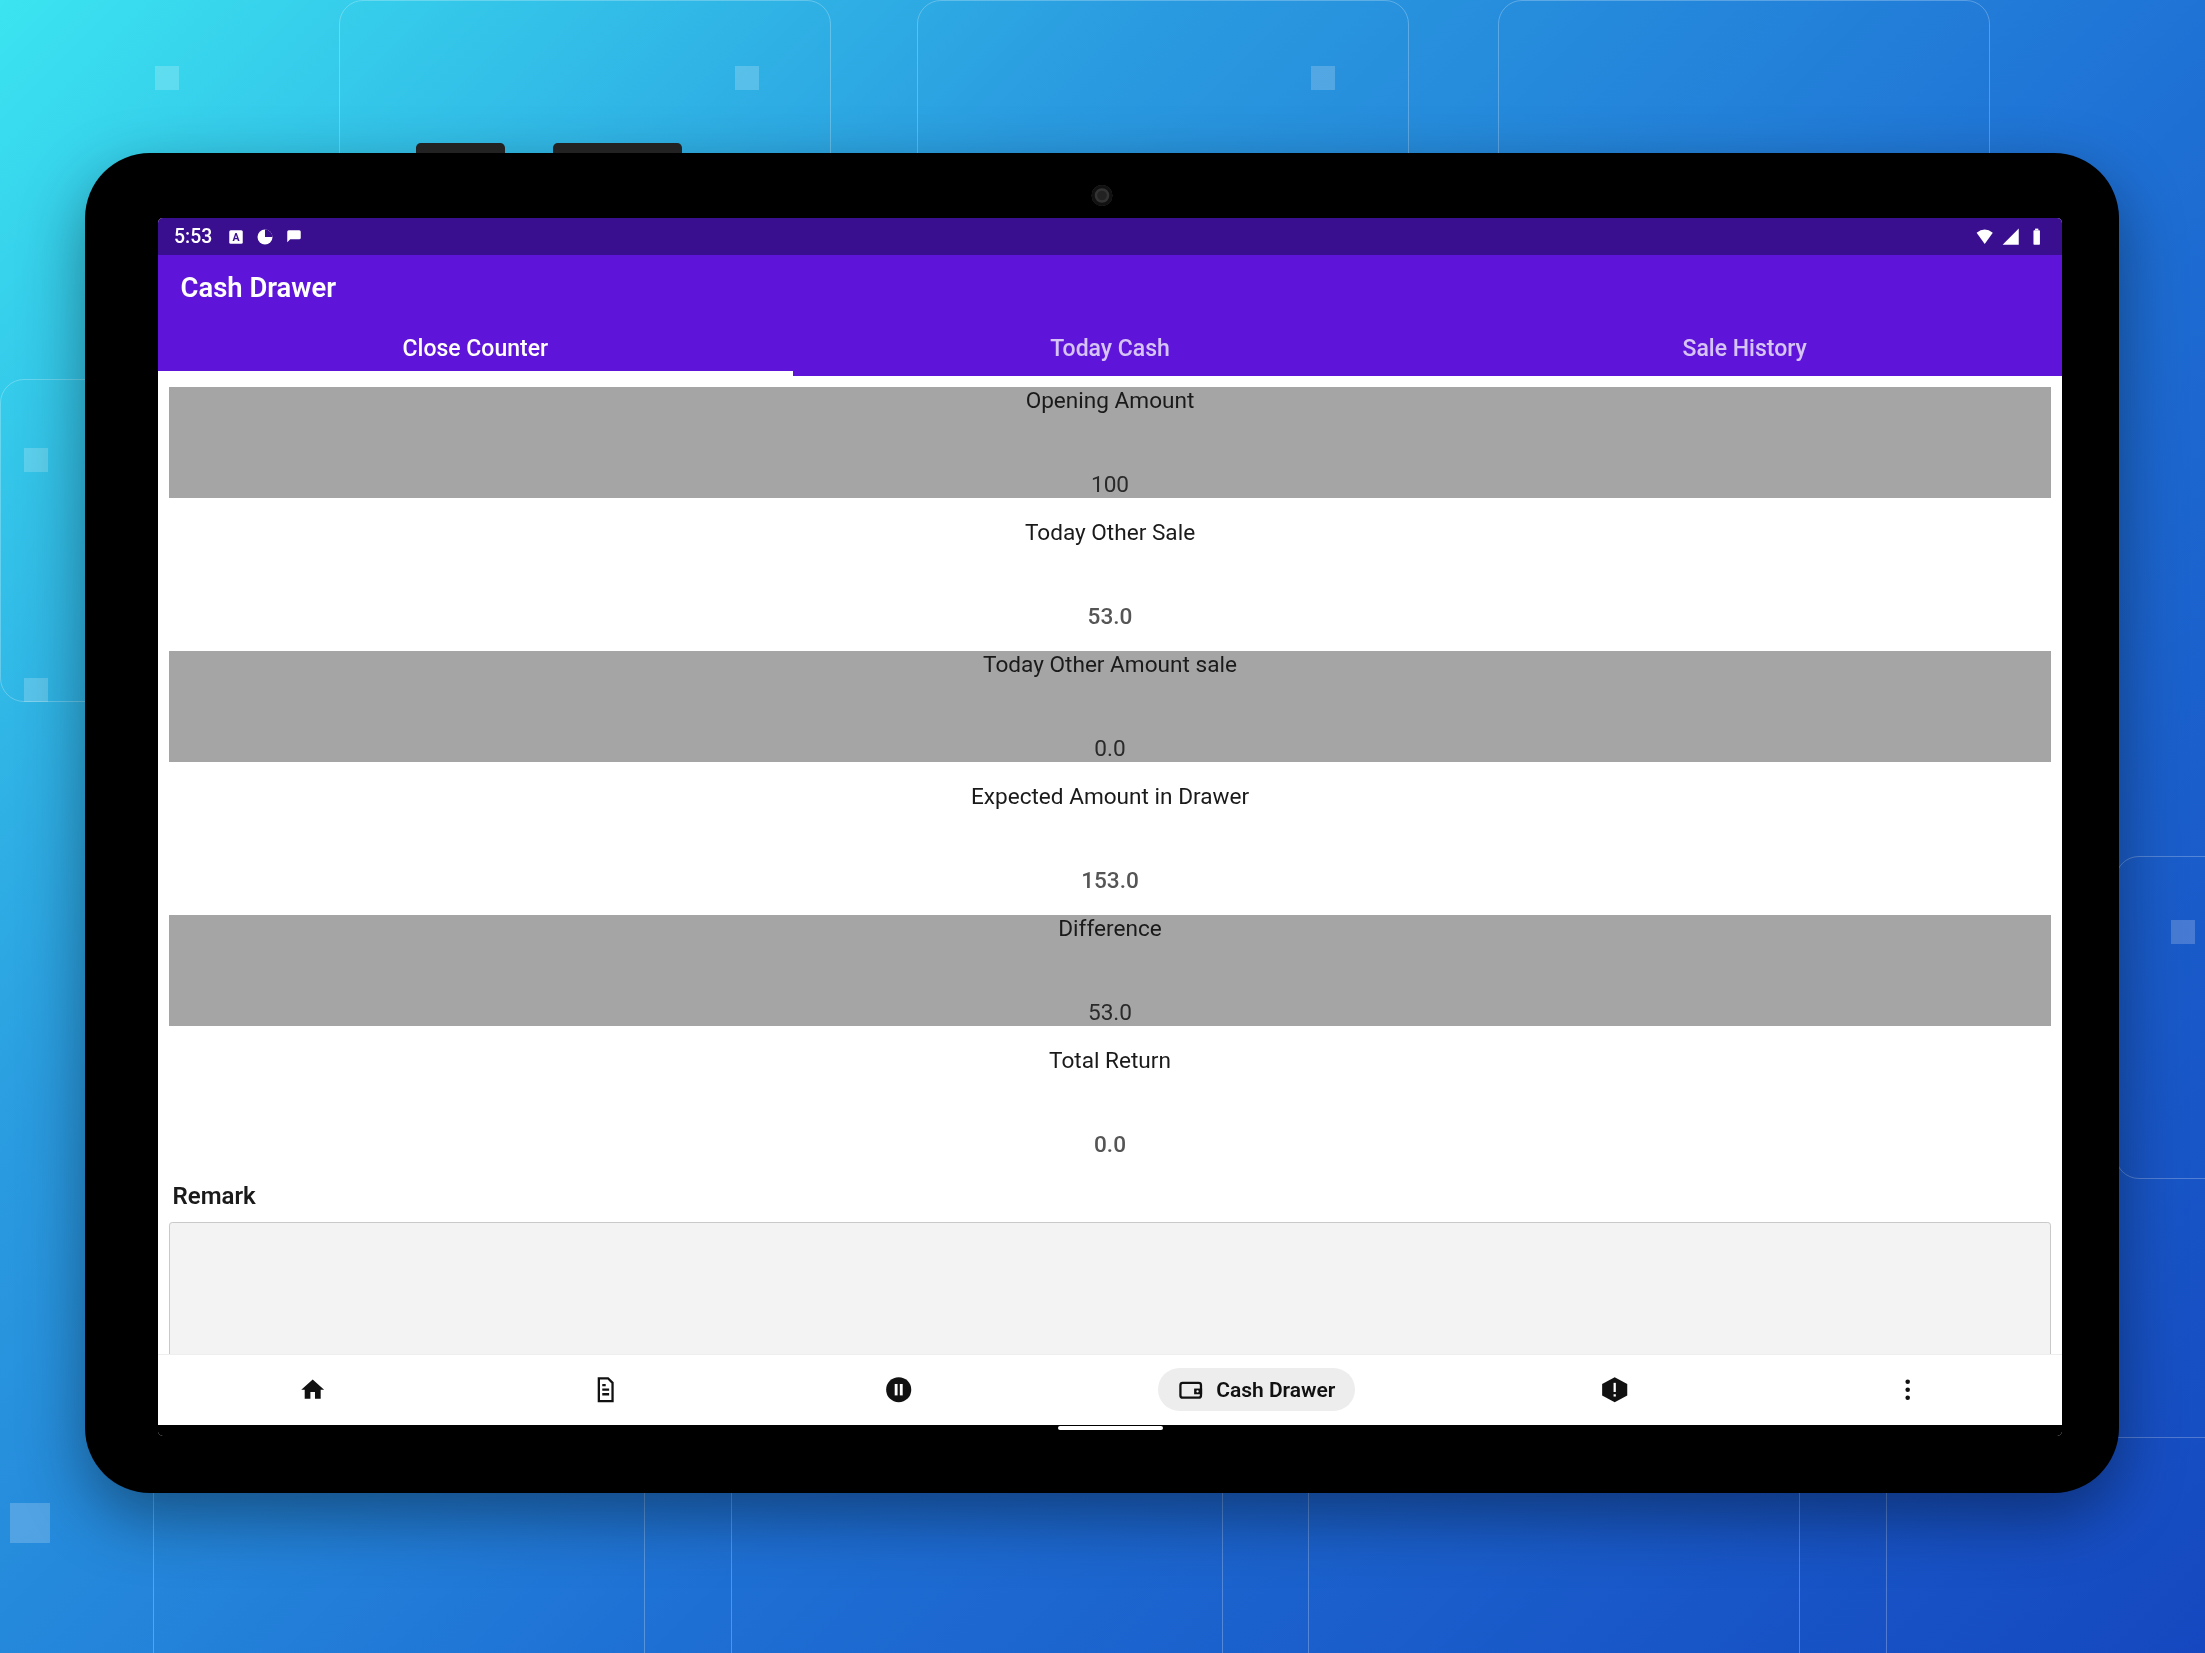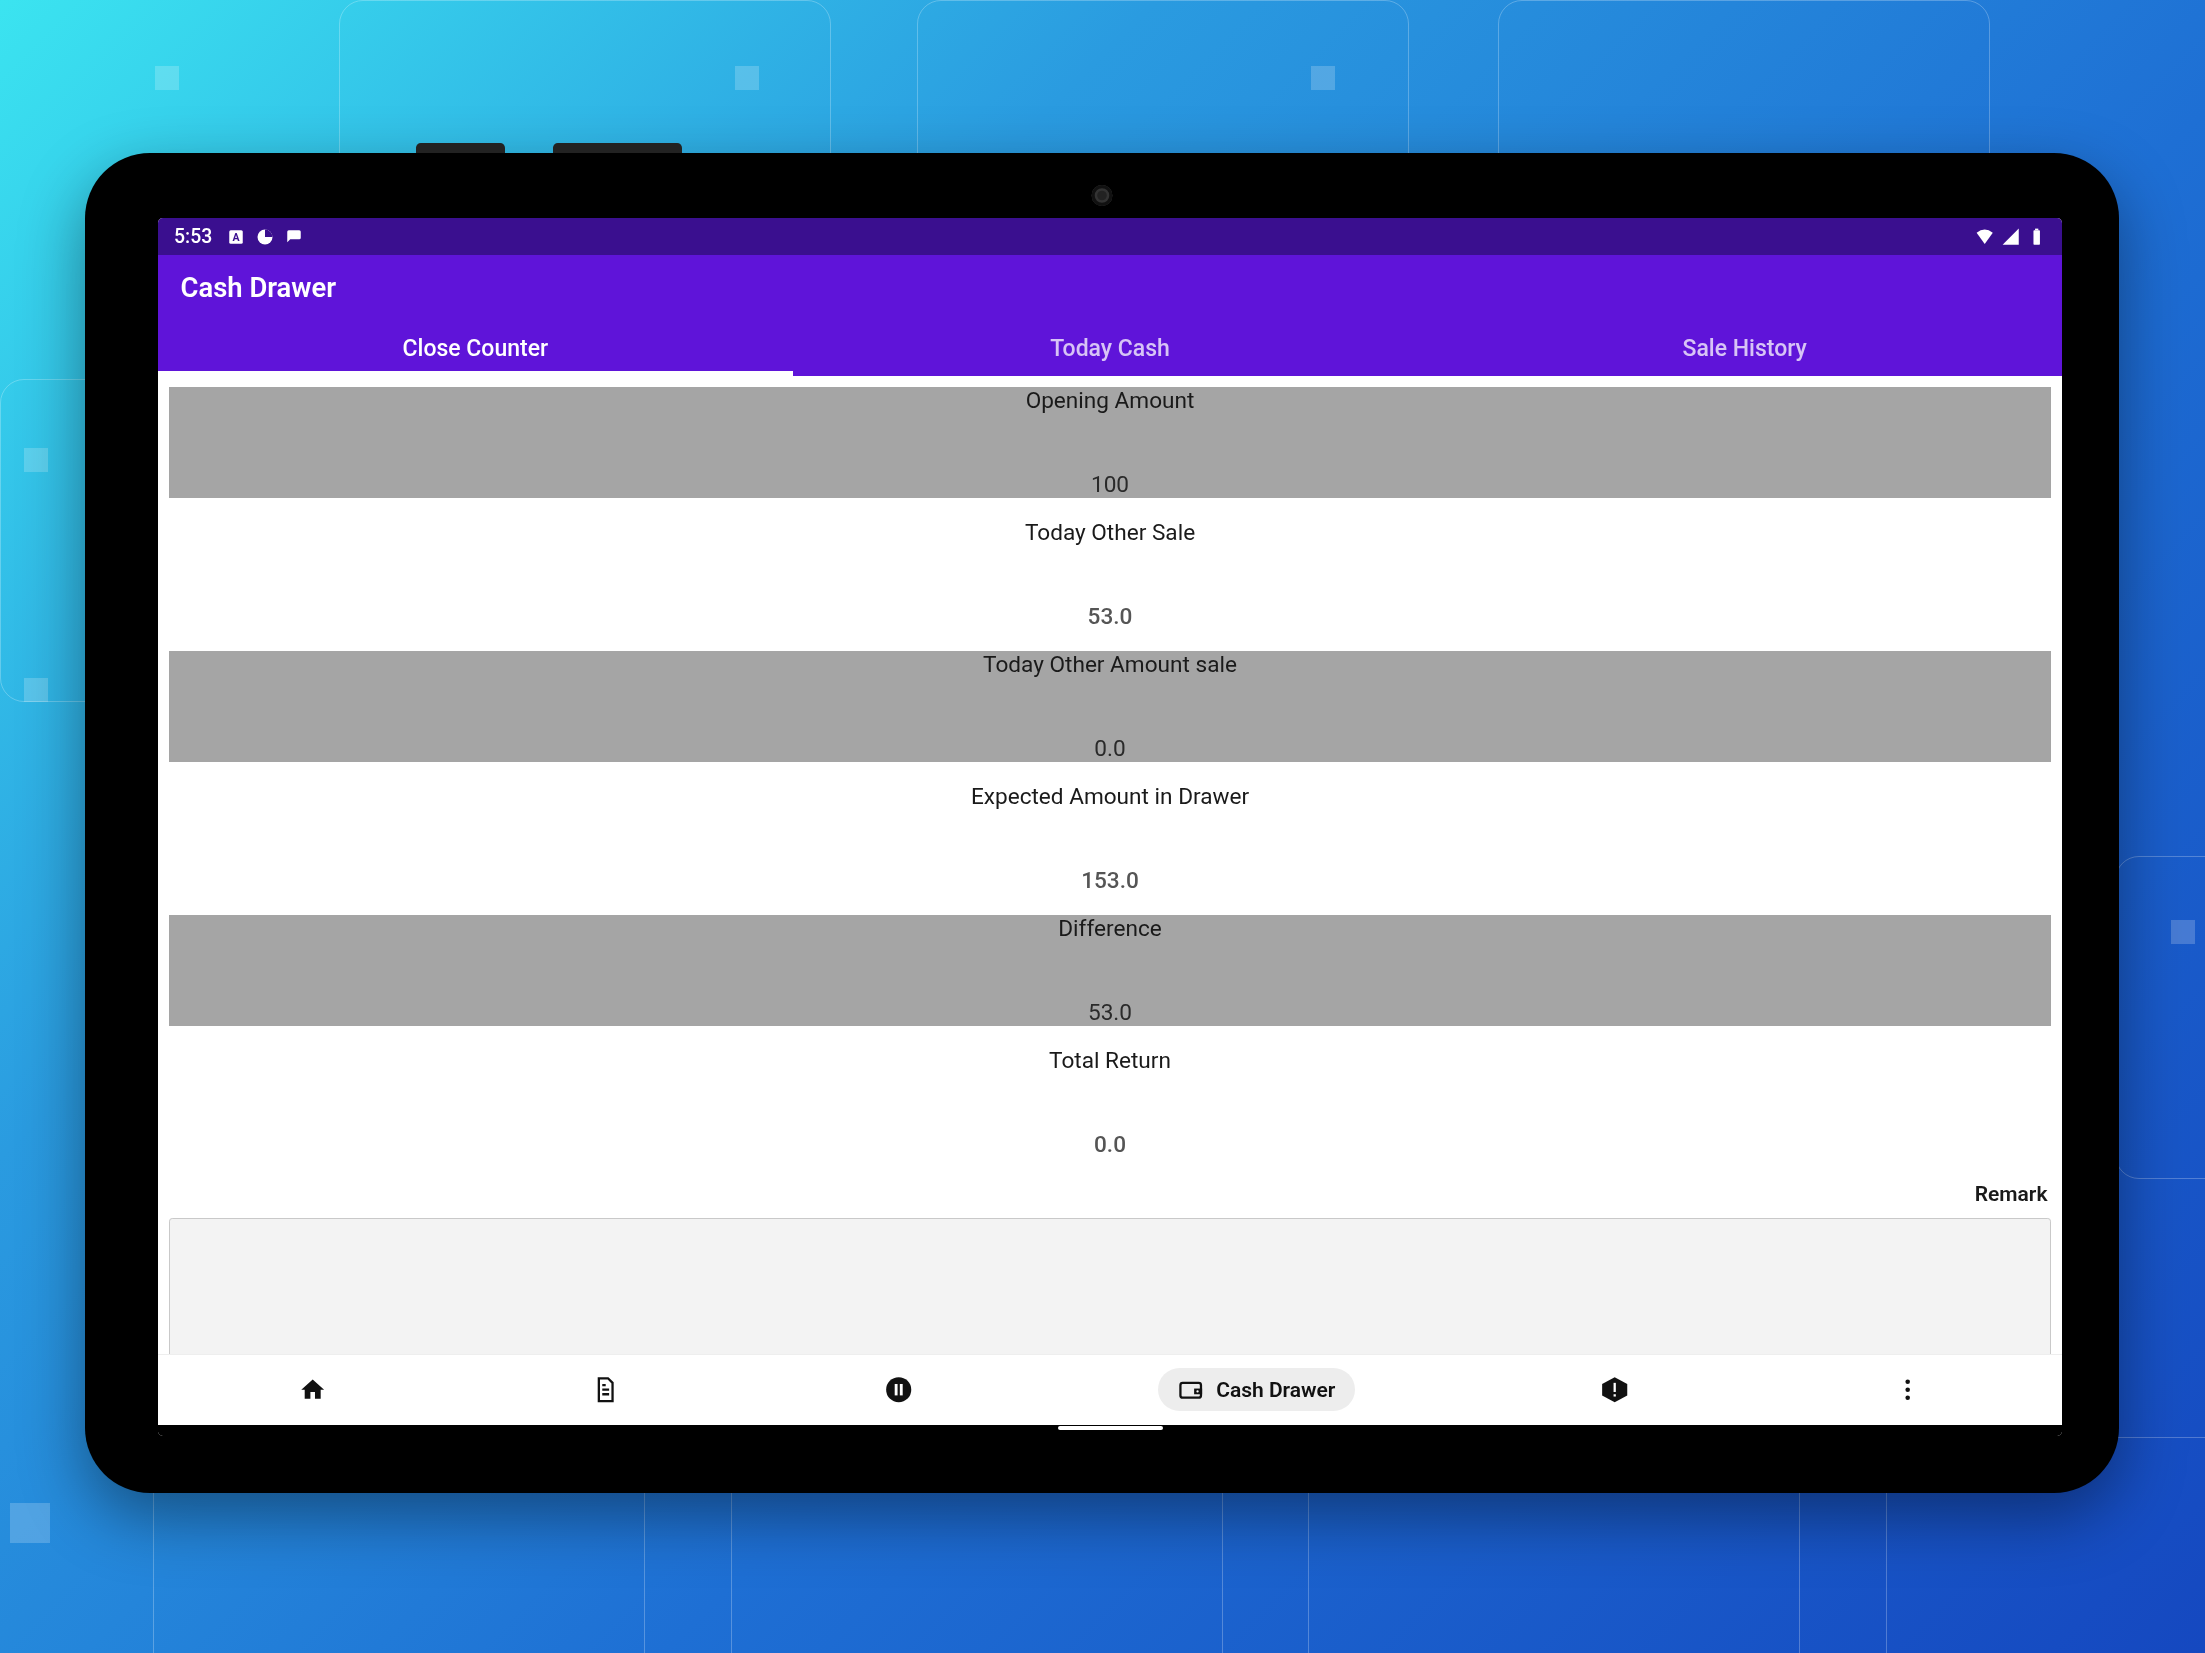--- a/index.html
+++ b/index.html
@@ -131,21 +131,21 @@
   margin-bottom: 21px;
   font-size: 22.6px;
   color: #1a1a1a;
   flex-direction: column;
 }
 .row.shaded { background: #a5a5a5; }
 .row .value { color: #555; font-weight: 500; }
 .row.shaded .value { color: #2a2a2a; font-weight: 400; }
 .row:last-of-type { margin-bottom: 8px; }
 
-.remark-label { font-size: 21px; font-weight: 600; color:#1a1a1a; padding: 3.2px 3.2px 11.3px; text-align: right; }
+.remark-label { font-size: 24px; font-weight: 600; color:#1a1a1a; padding: 3.2px 3.2px 11.3px; }
 .remark-box {
   height: 194px;
   border: 1.6px solid #c9c9c9;
   background: #f3f3f3;
   border-radius: 3.2px;
   width: 100%;
   resize: none;
   font-size: 21px;
   padding: 13px;
 }

